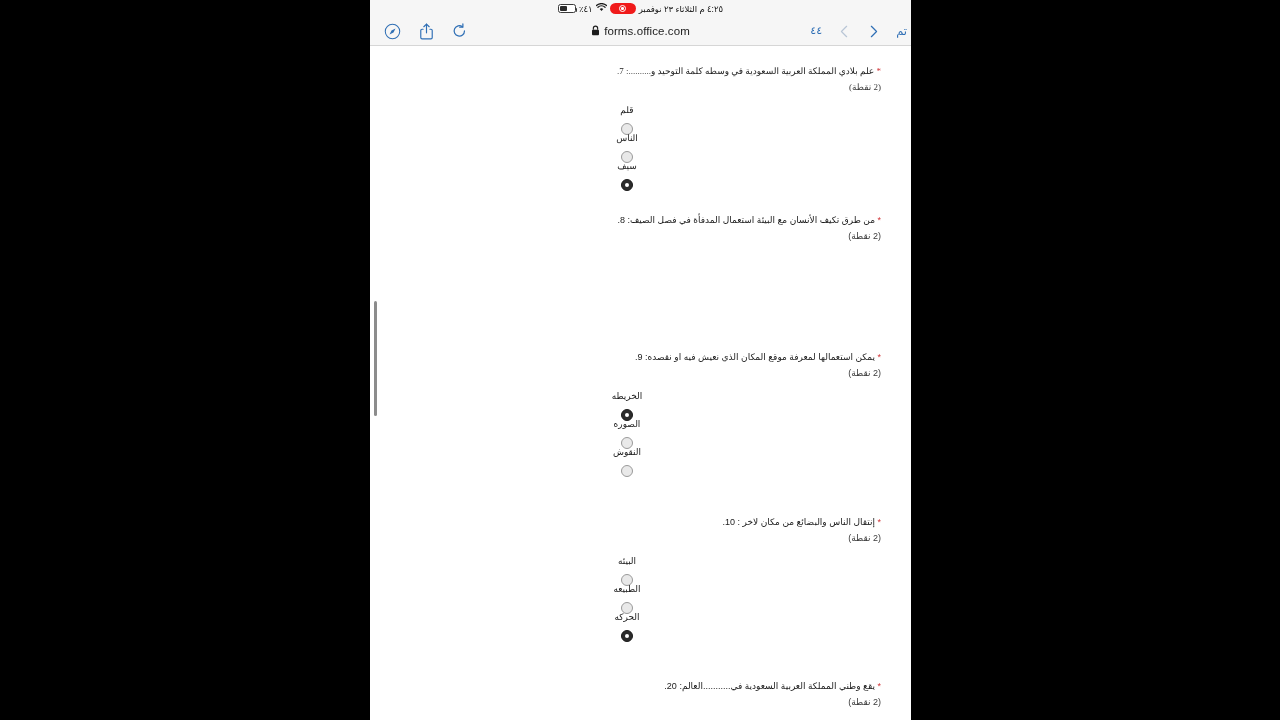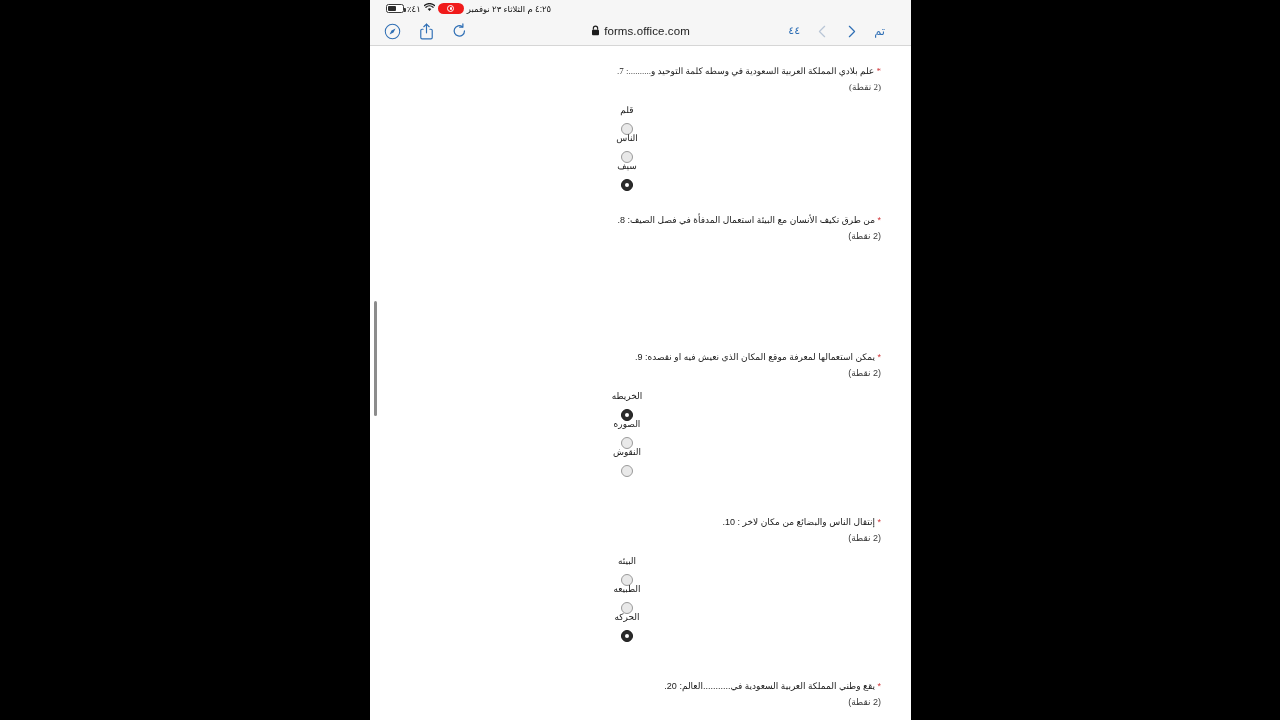--- a/index.html
+++ b/index.html
@@ -22,22 +22,22 @@
     overflow: hidden;
   }
 
   
   #status-bar {
     position: relative;
     height: 17px;
     background: #f6f6f6;
     display: flex;
     align-items: center;
-    justify-content: flex-start;
-    padding: 0 16px;
+    justify-content: center;
+    padding: 0 4px;
     box-sizing: border-box;
     font-size: 8.5px;
     color: #111;
     direction: ltr;
   }
   .status-left {
     display: flex;
     align-items: center;
     gap: 3px;
     direction: ltr;
@@ -122,21 +122,21 @@
   }
   .tb-left {
     display: flex;
     align-items: center;
     gap: 18px;
     padding-left: 14px;
   }
   .tb-right {
     display: flex;
     gap: 16px;
-    padding-right: 26px;
+    padding-right: 4px;
     margin-left: auto;
   }
   .tb-btn {
     color: #2f6fb5;
     display: flex;
     align-items: center;
     justify-content: center;
     cursor: pointer;
   }
   .tb-count {

